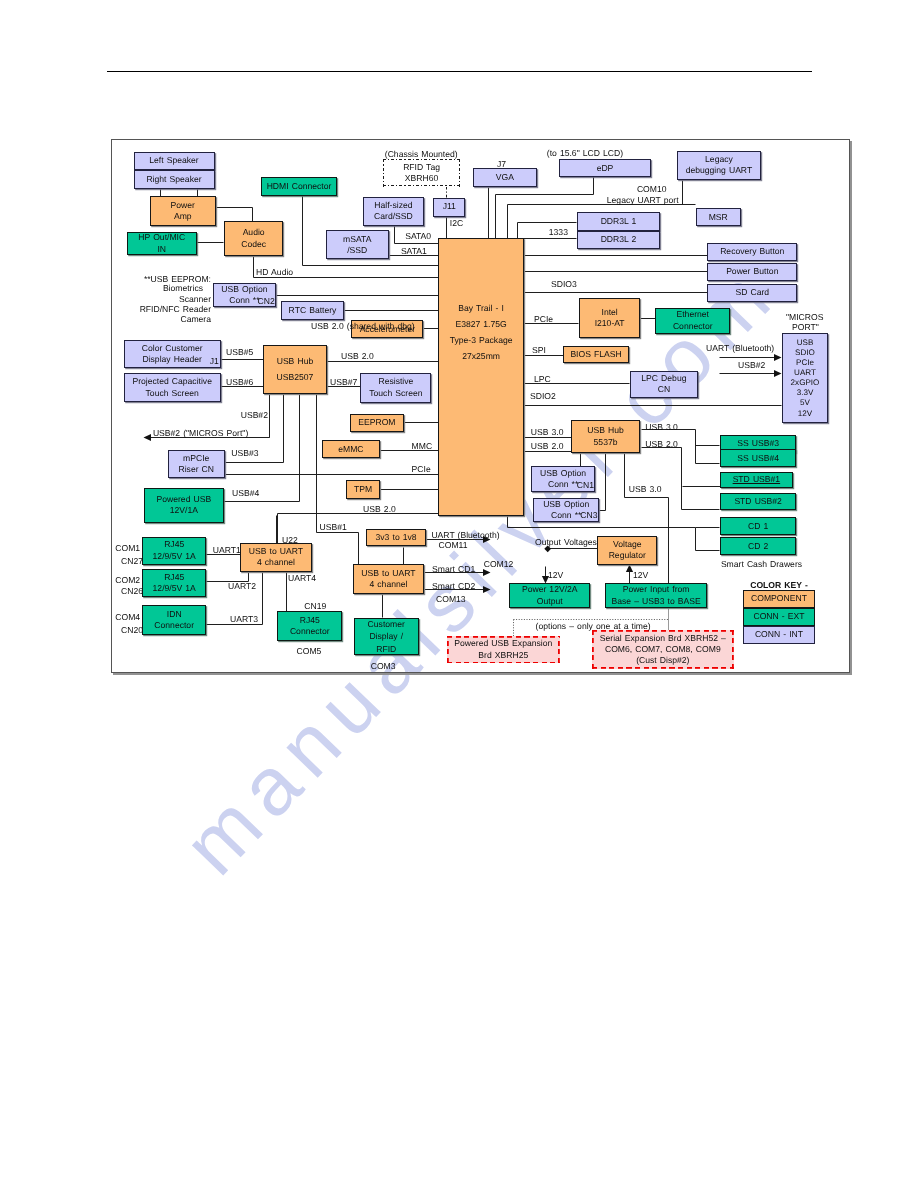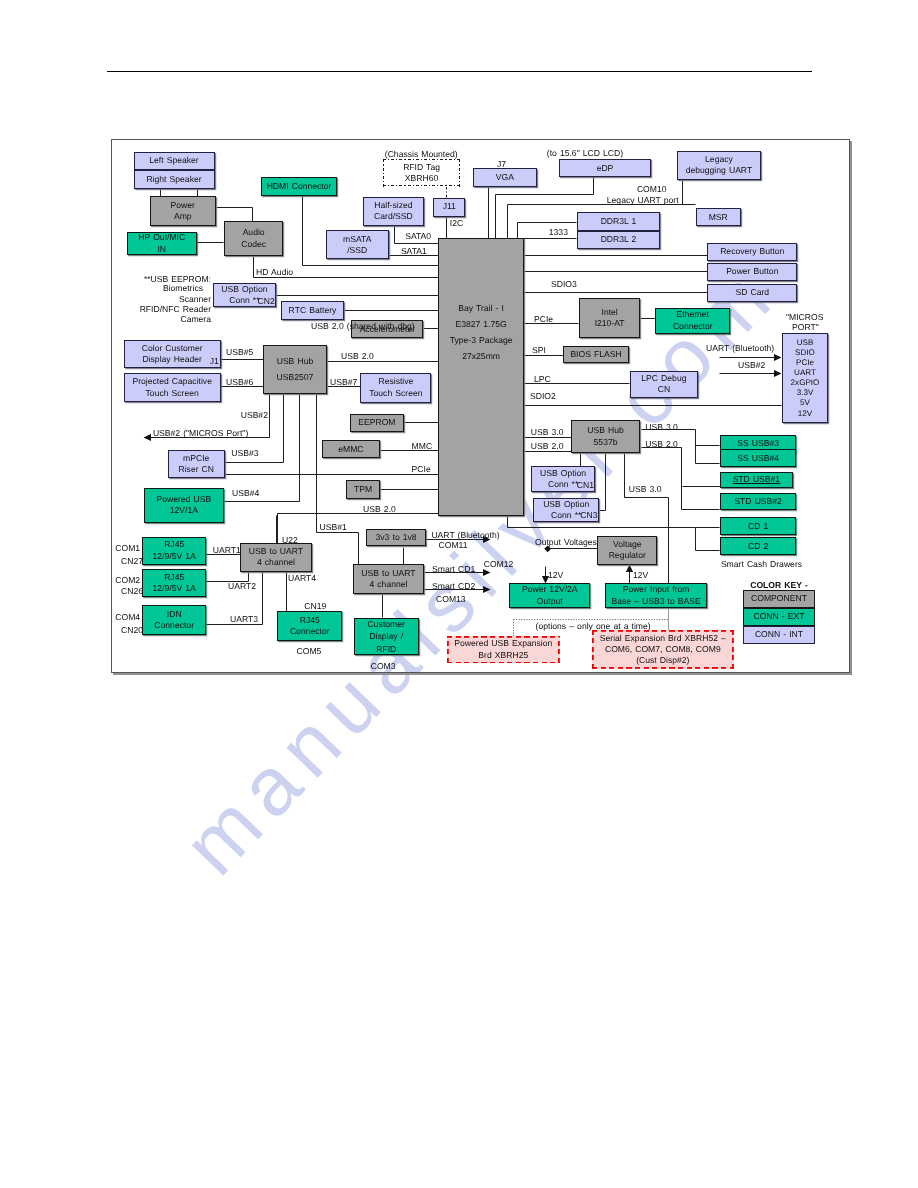--- a/index.html
+++ b/index.html
@@ -7,21 +7,21 @@
   body{width:918px;height:1188px;position:relative;font-family:"Liberation Sans",sans-serif;overflow:hidden;}
   #page{position:absolute;left:0;top:0;width:918px;height:1188px;}
   #hrule{position:absolute;left:106.9px;top:71px;width:705.2px;height:0;border-top:1.6px solid #000;}
   #frame{position:absolute;left:111px;top:139px;width:739px;height:534px;box-sizing:border-box;
          border:1px solid #555;box-shadow:2px 2px 0 rgba(140,140,140,.95);}
   .bx{position:absolute;box-sizing:border-box;display:flex;flex-direction:column;align-items:center;
       justify-content:center;text-align:center;font-size:8.6px;color:#101010;line-height:1.32;word-spacing:0.7px;}
   .bx span{display:block;}
   .int{background:#ccccfb;border:1px solid #22223f;box-shadow:1.2px 1.2px 0 rgba(108,108,128,.85);}
   .ext{background:#01c796;border:1px solid #0d1a15;box-shadow:1.2px 1.2px 0 rgba(90,120,108,.85);}
-  .comp{background:#a3a3a3;border:1px solid #171717;box-shadow:1.2px 1.2px 0 rgba(122,122,122,.9);}
+  .comp{background:#fdba74;border:1px solid #171717;box-shadow:1.2px 1.2px 0 rgba(122,122,122,.9);}
   .dash{background:#ffffff;border:none;}
   .dash::before{content:'';position:absolute;left:0;top:0;right:0;bottom:0;
     background-image:repeating-linear-gradient(90deg,#1a1a1a 0 3px,transparent 3px 5px,#1a1a1a 5px 6.2px,transparent 6.2px 8.2px),
       repeating-linear-gradient(90deg,#1a1a1a 0 3px,transparent 3px 5px,#1a1a1a 5px 6.2px,transparent 6.2px 8.2px),
       repeating-linear-gradient(0deg,#1a1a1a 0 3px,transparent 3px 5px,#1a1a1a 5px 6.2px,transparent 6.2px 8.2px),
       repeating-linear-gradient(0deg,#1a1a1a 0 3px,transparent 3px 5px,#1a1a1a 5px 6.2px,transparent 6.2px 8.2px);
     background-size:100% 1.2px,100% 1.2px,1.2px 100%,1.2px 100%;
     background-position:0 0,0 100%,0 0,100% 0;background-repeat:no-repeat;}
   .pink{background:#fbd6d6;border:none;}
   .pink::before{content:'';position:absolute;left:0;top:0;right:0;bottom:0;pointer-events:none;

